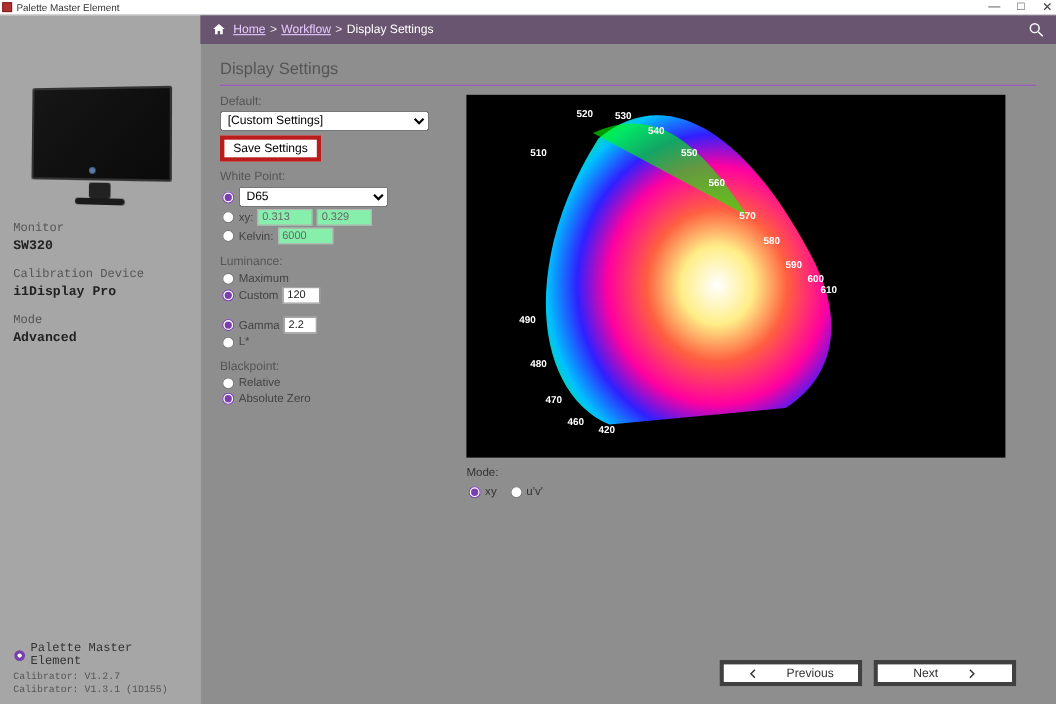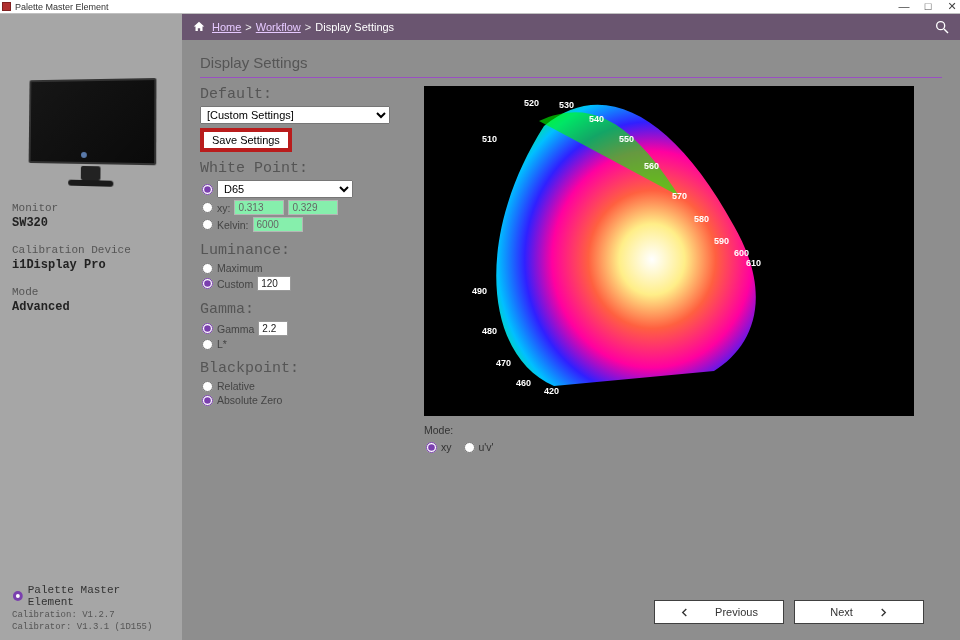--- a/index.html
+++ b/index.html
@@ -36,38 +36,38 @@
   .crumbbar .search { margin-left:auto; width:16px; height:16px; fill:#bba7c4; }
 
   .content { flex:1; display:flex; flex-direction:column; padding:14px 18px 10px 18px; color:#333; overflow:hidden; }
   .page-title { font-size:15px; color:#555; font-weight:normal; padding-bottom:6px; border-bottom:1px solid #9a4fc2; margin-bottom:8px; }
 
   .columns { display:flex; flex:1; gap:14px; overflow:hidden; }
   .left-col { width:210px; display:flex; flex-direction:column; font-size:10.5px; color:#444; }
   .right-col { flex:1; display:flex; flex-direction:column; }
 
   .grp { margin-bottom:8px; }
-  .grp-label { color:#555; margin-bottom:3px; font-size:15px;font-family:Liberation Mono, monospace; }
+  .grp-label { color:#555; margin-bottom:3px; font-size:11px; }
   select.wide { width:190px; font-size:11px; padding:1px 2px; }
   select.mid { width:136px; font-size:11px; padding:1px 2px; }
   .btn-save { background:#fff; border:4px solid #b91c1c; padding:2px 8px; font-size:11px; cursor:pointer; margin-top:4px; }
 
   .radio-row { display:flex; align-items:center; gap:4px; margin:2px 0 2px 2px; }
   .radio-row input[type=radio] { accent-color:#7a3fae; width:11px; height:11px; }
   .radio-row input[type=text] { width:50px; font-size:10px; padding:1px 3px; background:#86efac; border:1px solid #b5b5b5; color:#666; }
   .radio-row input[type=text].enabled { background:#fff; color:#222; border:1px solid #999; }
   .radio-row span.lbl { font-size:10.5px; }
 
   .chroma-box { width:490px; height:330px; background:#000; position:relative; overflow:hidden; }
 
   .mode-row { margin-top:8px; font-size:10.5px; }
   .mode-opts { display:flex; gap:10px; margin-top:3px; }
 
   .bottombar { height:36px; display:flex; align-items:center; justify-content:flex-end; gap:10px; padding:0 18px; }
-  .navbtn { width:130px; height:24px; background:#fff; border:1px solid #404040; display:flex; align-items:center; justify-content:center; gap:26px; font-size:11px; cursor:pointer; }
+  .navbtn { width:130px; height:24px; background:#fff; border:4px solid #404040; display:flex; align-items:center; justify-content:center; gap:26px; font-size:11px; cursor:pointer; }
   .navbtn svg { width:9px; height:9px; }
 
   .wavelabel { position:absolute; color:#fff; font-size:9px; font-weight:bold; }
 </style>
 </head>
 <body>
 
 <div class="titlebar">
   <div class="titlebar-left">
     <div class="titlebar-icon"></div>
@@ -97,21 +97,21 @@
     <div class="side-value">Advanced</div>
 
     <div class="side-footer">
       <div class="brand">
         <svg viewBox="0 0 24 24">
             <circle cx="12" cy="12" r="10" fill="#7a3fae"></circle>
             <circle cx="12" cy="12" r="4" fill="#fff"></circle>
           </svg>
         <span>Palette Master Element</span>
       </div>
-      <span>Calibration: V1.2.7</span>
+      <span>Calibrator: V1.2.7</span>
       <span>Calibrator: V1.3.1 (1D155)</span>
     </div>
   </div>
 
   <div class="main">
     <div class="crumbbar">
       <svg class="home" viewBox="0 0 24 24">
           <path d="M12 3l9 8h-3v8h-4v-5h-4v5H6v-8H3z"></path>
         </svg>
       <a>Home</a>
@@ -165,21 +165,20 @@
               <span class="lbl">Maximum</span>
             </div>
             <div class="radio-row">
               <input type="radio" name="lum" checked="" style="">
               <span class="lbl">Custom</span>
               <input type="text" class="enabled" style="width: 34px;" value="120">
             </div>
           </div>
 
           <div class="grp">
-            <div class="grp-label">Gamma:</div>
             <div class="radio-row">
               <input type="radio" name="gm" checked="" style="">
               <span class="lbl">Gamma</span>
               <input type="text" class="enabled" style="width: 30px;" value="2.2">
             </div>
             <div class="radio-row">
               <input type="radio" name="gm" style="">
               <span class="lbl">L*</span>
             </div>
           </div>

